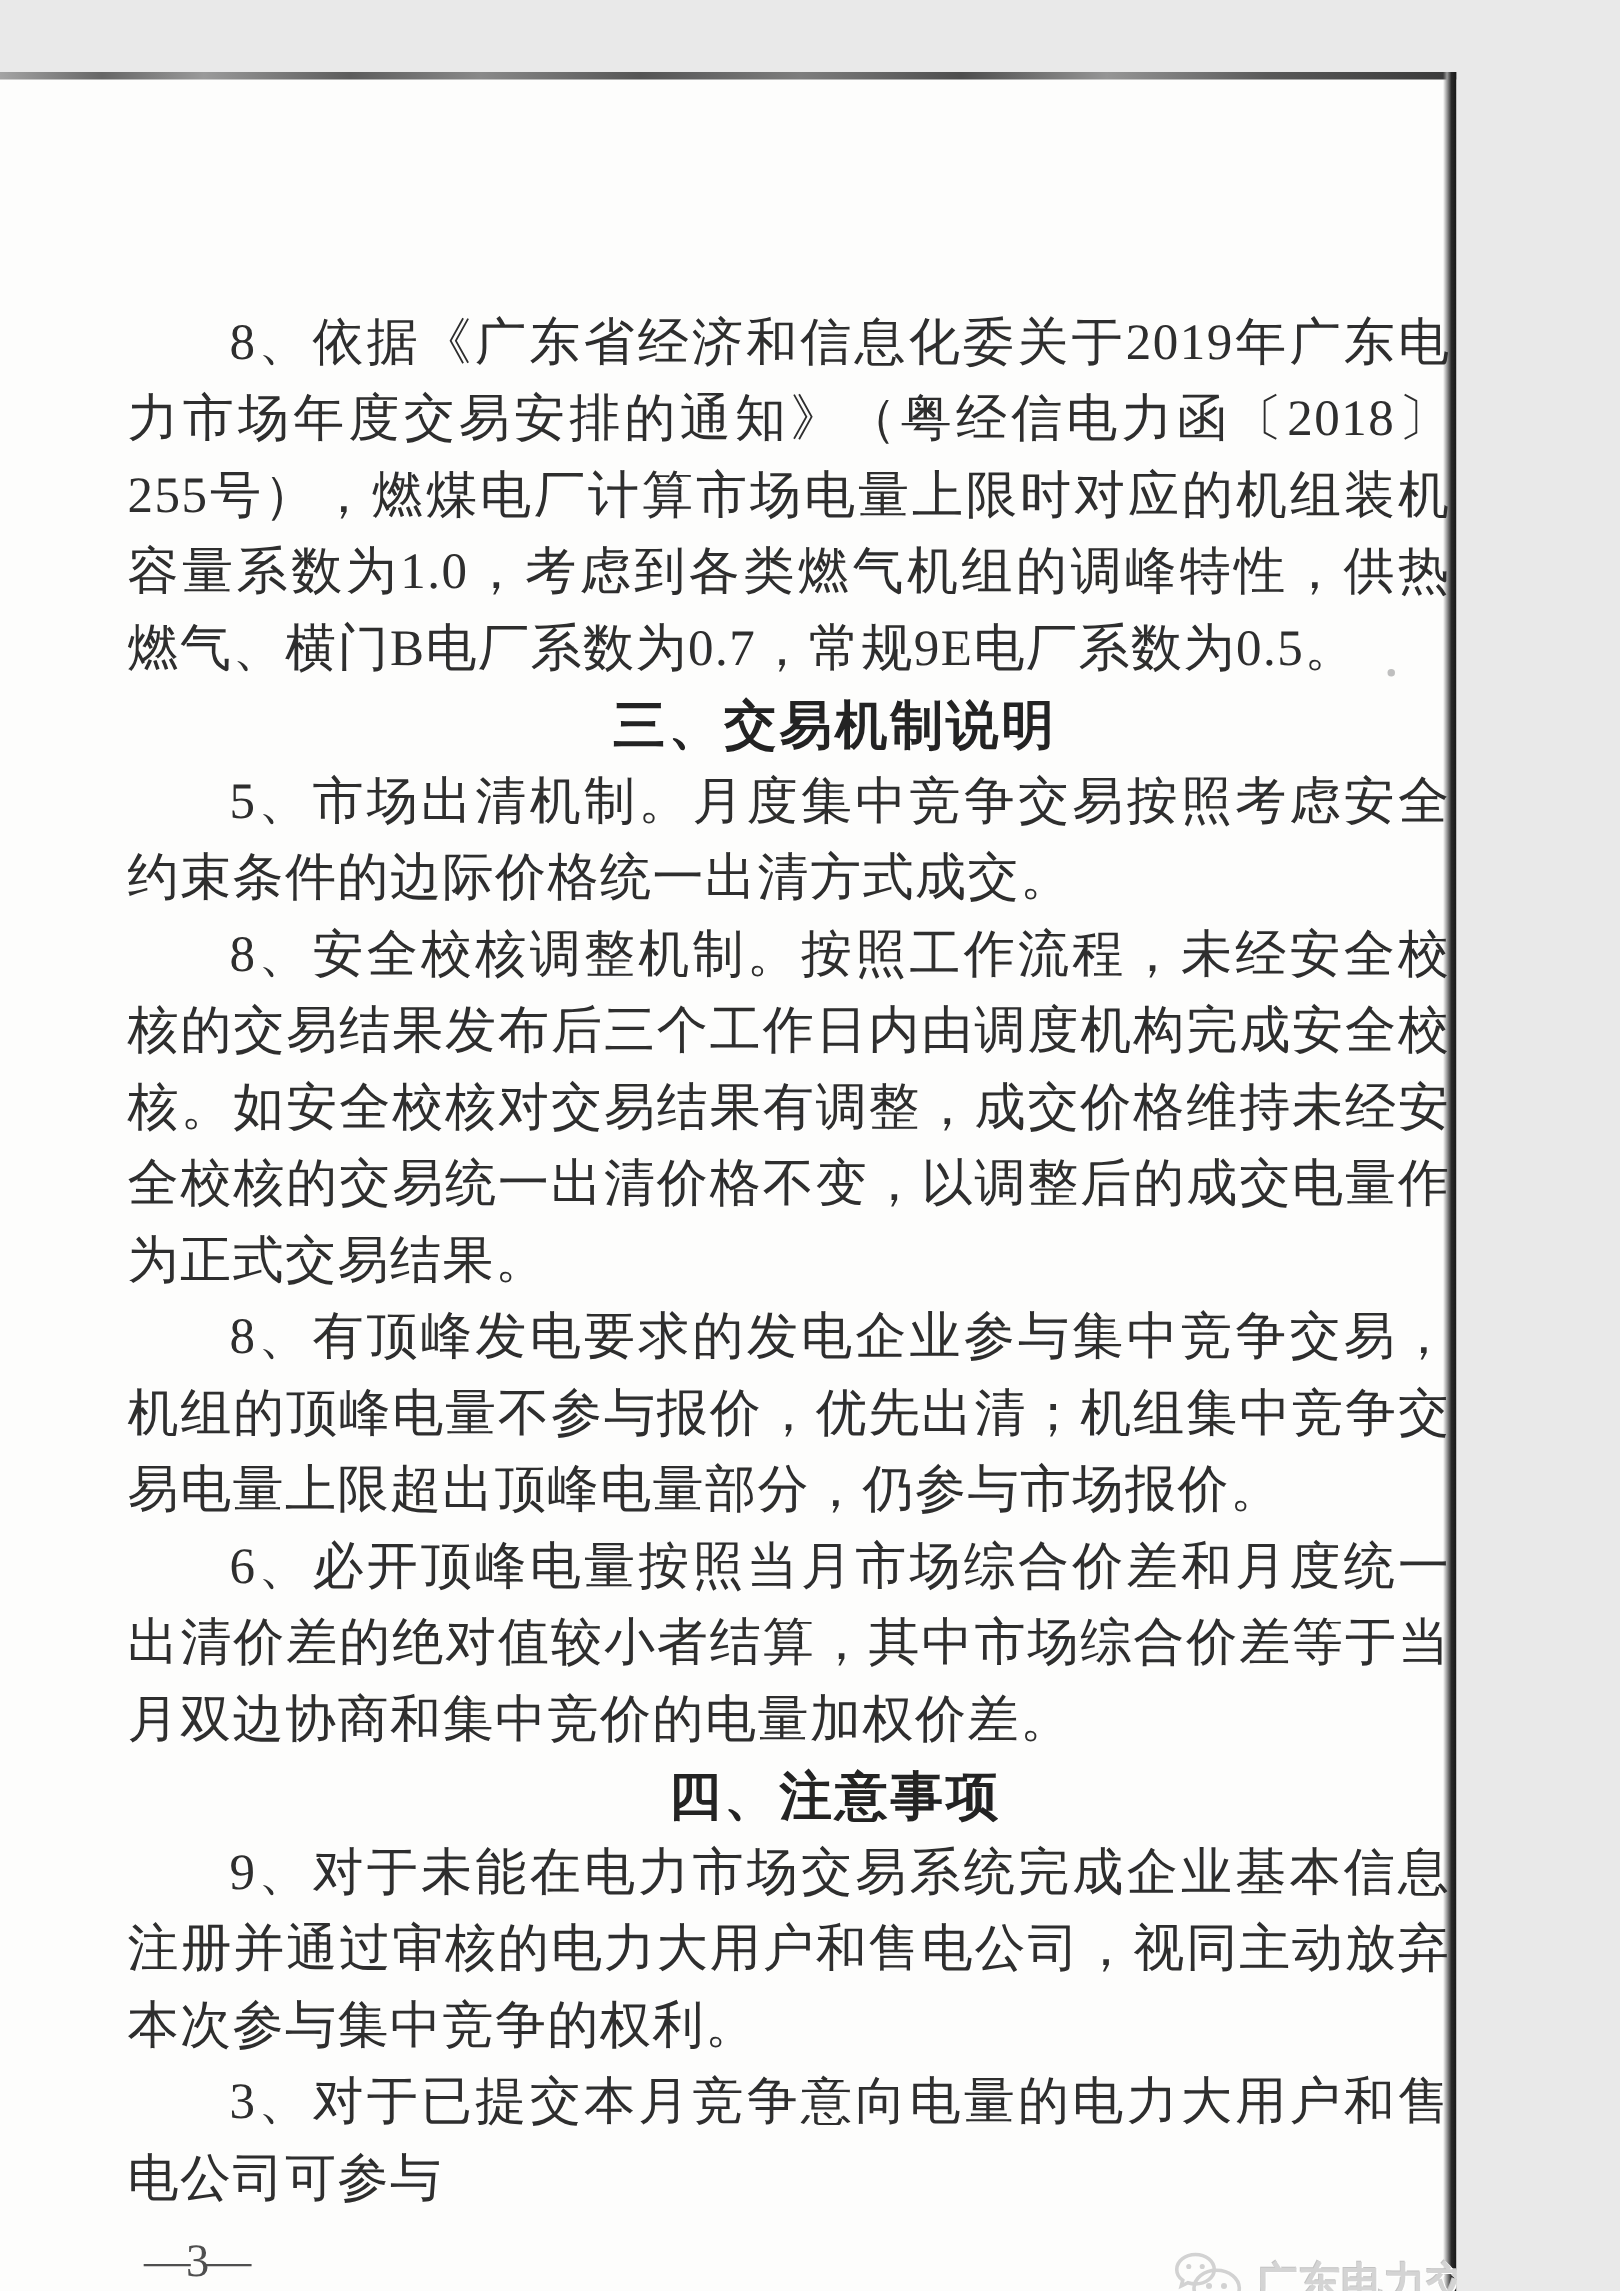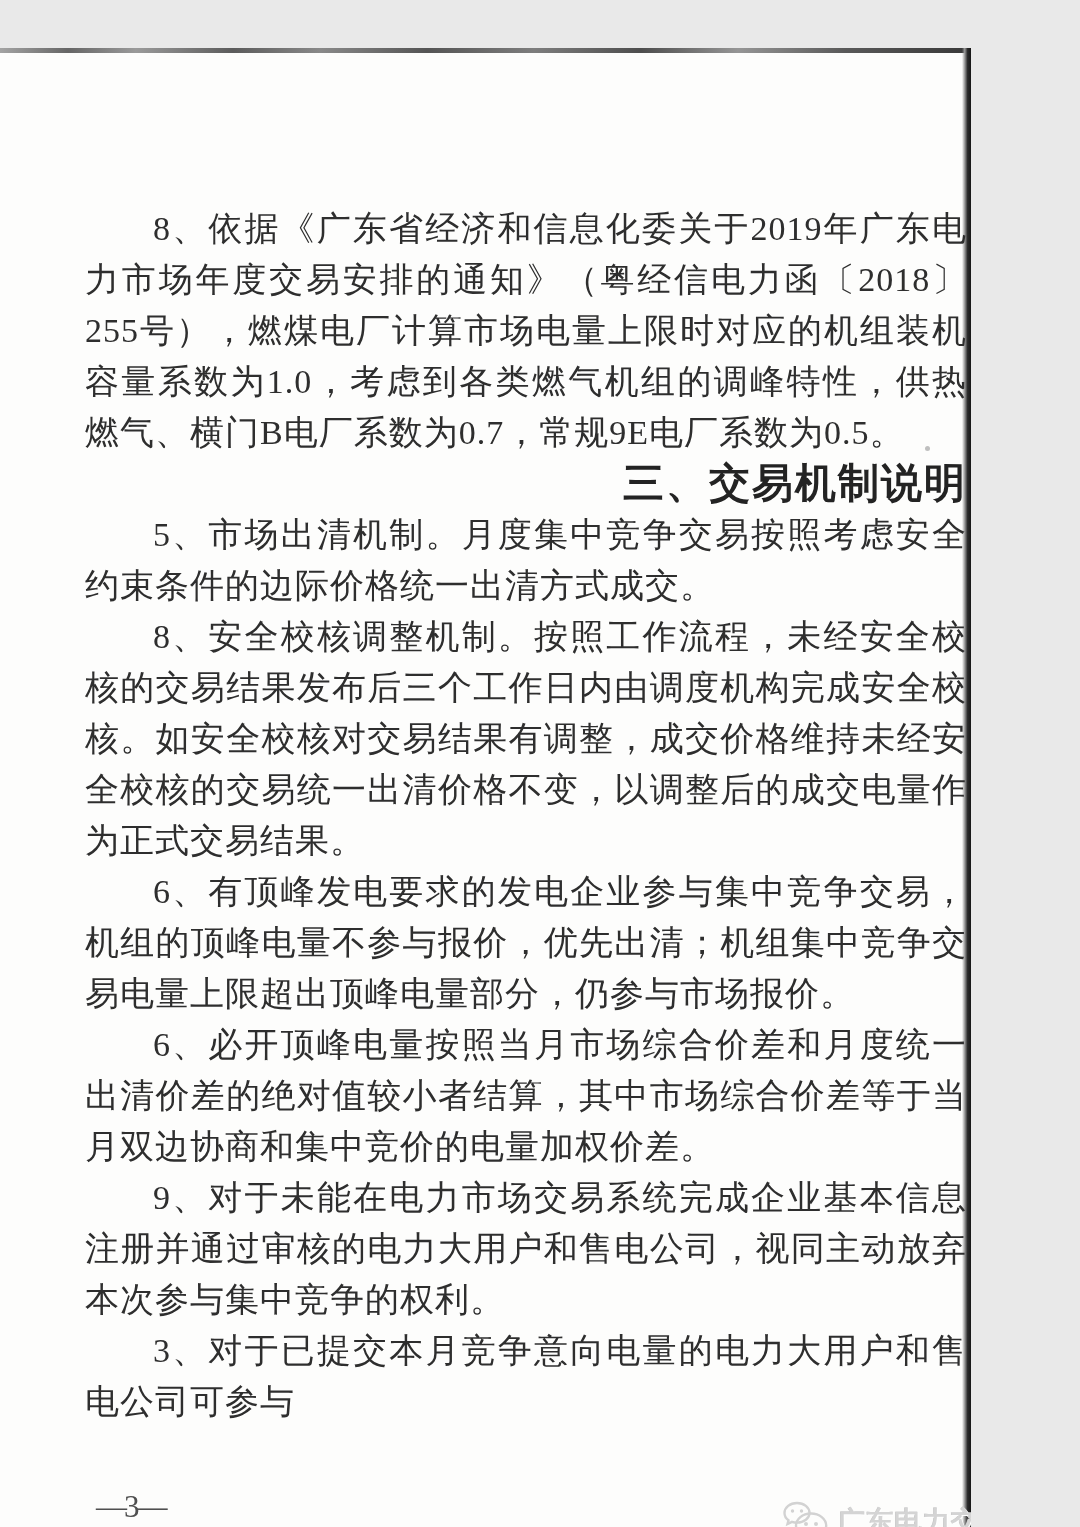--- a/index.html
+++ b/index.html
@@ -52,27 +52,27 @@
     color: #2e2e2e;
     text-align: justify;
   }
   .content p.body {
     margin: 0;
     text-indent: 2em;
   }
   .content h2.heading {
     margin: 0;
     font-family: "Liberation Sans", "DejaVu Sans", sans-serif;
-    font-size: 41px;
+    font-size: 35px;
     line-height: 51px;
     font-weight: 700;
     letter-spacing: 2px;
     color: #232323;
     text-indent: 1.75em;
-    text-align: right;
+    text-align: center;
   }
   
   .page-number {
     position: absolute;
     left: 96px;
     top: 1441px;
     font-size: 31px;
     letter-spacing: -3px;
     color: #4f4f4f;
   }
@@ -103,22 +103,23 @@
 
   <div class="scan-edge-top"></div>
   <div class="scan-edge-right"></div>
   <div class="speck"></div>
 
   <main class="content">
     <p class="body">8、依据《广东省经济和信息化委关于2019年广东电力市场年度交易安排的通知》（粤经信电力函〔2018〕255号），燃煤电厂计算市场电量上限时对应的机组装机容量系数为1.0，考虑到各类燃气机组的调峰特性，供热燃气、横门B电厂系数为0.7，常规9E电厂系数为0.5。</p>
     <h2 class="heading">三、交易机制说明</h2>
     <p class="body">5、市场出清机制。月度集中竞争交易按照考虑安全约束条件的边际价格统一出清方式成交。</p>
     <p class="body">8、安全校核调整机制。按照工作流程，未经安全校核的交易结果发布后三个工作日内由调度机构完成安全校核。如安全校核对交易结果有调整，成交价格维持未经安全校核的交易统一出清价格不变，以调整后的成交电量作为正式交易结果。</p>
-    <p class="body">6、有顶峰发电要求的发电企业参与集中竞争交易，机组的顶峰电量不参与报价，优先出清；机组集中竞争交易电量上限超出顶峰电量部分，仍参与市场报价。</p>
+    <p class="body">8、有顶峰发电要求的发电企业参与集中竞争交易，机组的顶峰电量不参与报价，优先出清；机组集中竞争交易电量上限超出顶峰电量部分，仍参与市场报价。</p>
     <p class="body">6、必开顶峰电量按照当月市场综合价差和月度统一出清价差的绝对值较小者结算，其中市场综合价差等于当月双边协商和集中竞价的电量加权价差。</p>
+    <h2 class="heading">四、注意事项</h2>
     <p class="body">9、对于未能在电力市场交易系统完成企业基本信息注册并通过审核的电力大用户和售电公司，视同主动放弃本次参与集中竞争的权利。</p>
     <p class="body">3、对于已提交本月竞争意向电量的电力大用户和售电公司可参与</p>
   </main>
 
   <div class="page-number">—3—</div>
 
   <div class="watermark">
     <span class="wechat-icon">
       <svg width="50" height="44" viewBox="0 0 50 44" xmlns="http://www.w3.org/2000/svg">
         <g fill="none" stroke="#d2d2d2" stroke-width="2.4">

